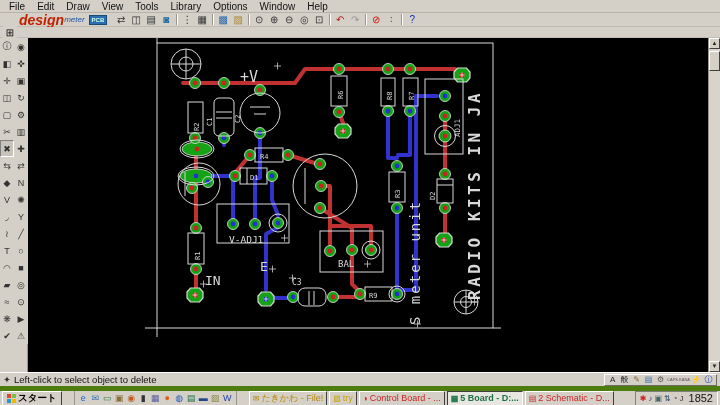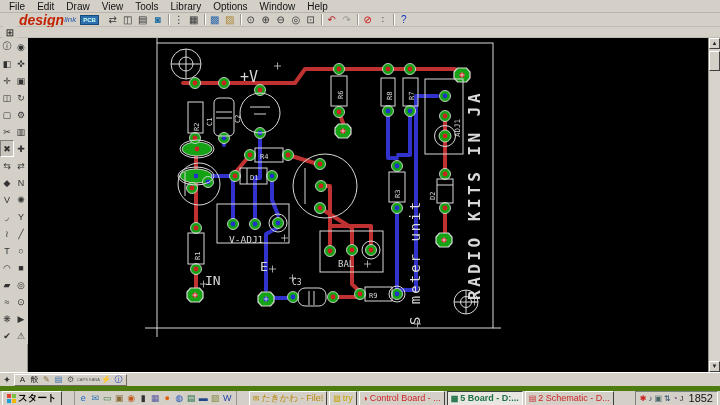--- a/index.html
+++ b/index.html
@@ -83,21 +83,21 @@
       <span class="menu-item">Tools</span>
       <span class="menu-item">Library</span>
       <span class="menu-item">Options</span>
       <span class="menu-item">Window</span>
       <span class="menu-item">Help</span>
     </div>
 
   <div class="toolbar1">
     <span class="brand">
       <span class="d1">design</span>
-        <span class="d2">link</span>
+        <span class="d2">meter</span>
       <span class="pcbq">PCB</span>
     </span>
     <span style="display:flex;align-items:center;gap:1px;">
 
     <span class="tbtn" style="color: rgb(51, 51, 51);">⇄</span>
         <span class="tbtn" style="color: rgb(51, 51, 51);">◫</span>
         <span class="tbtn" style="color: rgb(51, 51, 51);">▤</span>
         <span class="tbtn" style="color: rgb(26, 106, 160);">◙</span>
         <span class="tbtn sep"></span>
         <span class="tbtn" style="color: rgb(51, 51, 51);">⋮</span>
@@ -389,20 +389,21 @@
     <div class="vscroll">
       <div class="sarrow">▲</div>
       <div class="sthumb"></div>
       <div class="strack"></div>
       <div class="sarrow">▼</div>
     </div>
   </div>
 
   <div class="statusbar">
     <span style="margin-right:3px;color:#333;">✦</span>
+    <span class="status-msg">Left-click to select object to delete</span>
     <span class="imebar">
 
     <span class="imecell">A</span>
         <span class="imecell">般</span>
         <span class="imecell" style="color: rgb(138, 109, 59);">✎</span>
         <span class="imecell" style="color: rgb(42, 102, 170);">▤</span>
         <span class="imecell" style="color: rgb(85, 85, 85);">⚙</span>
         <span class="imecell micro">CAPS KANA</span>
         <span class="imecell" style="color: rgb(42, 138, 42);">⚡</span>
         <span class="imecell" style="color: rgb(17, 51, 187);">ⓘ</span>

